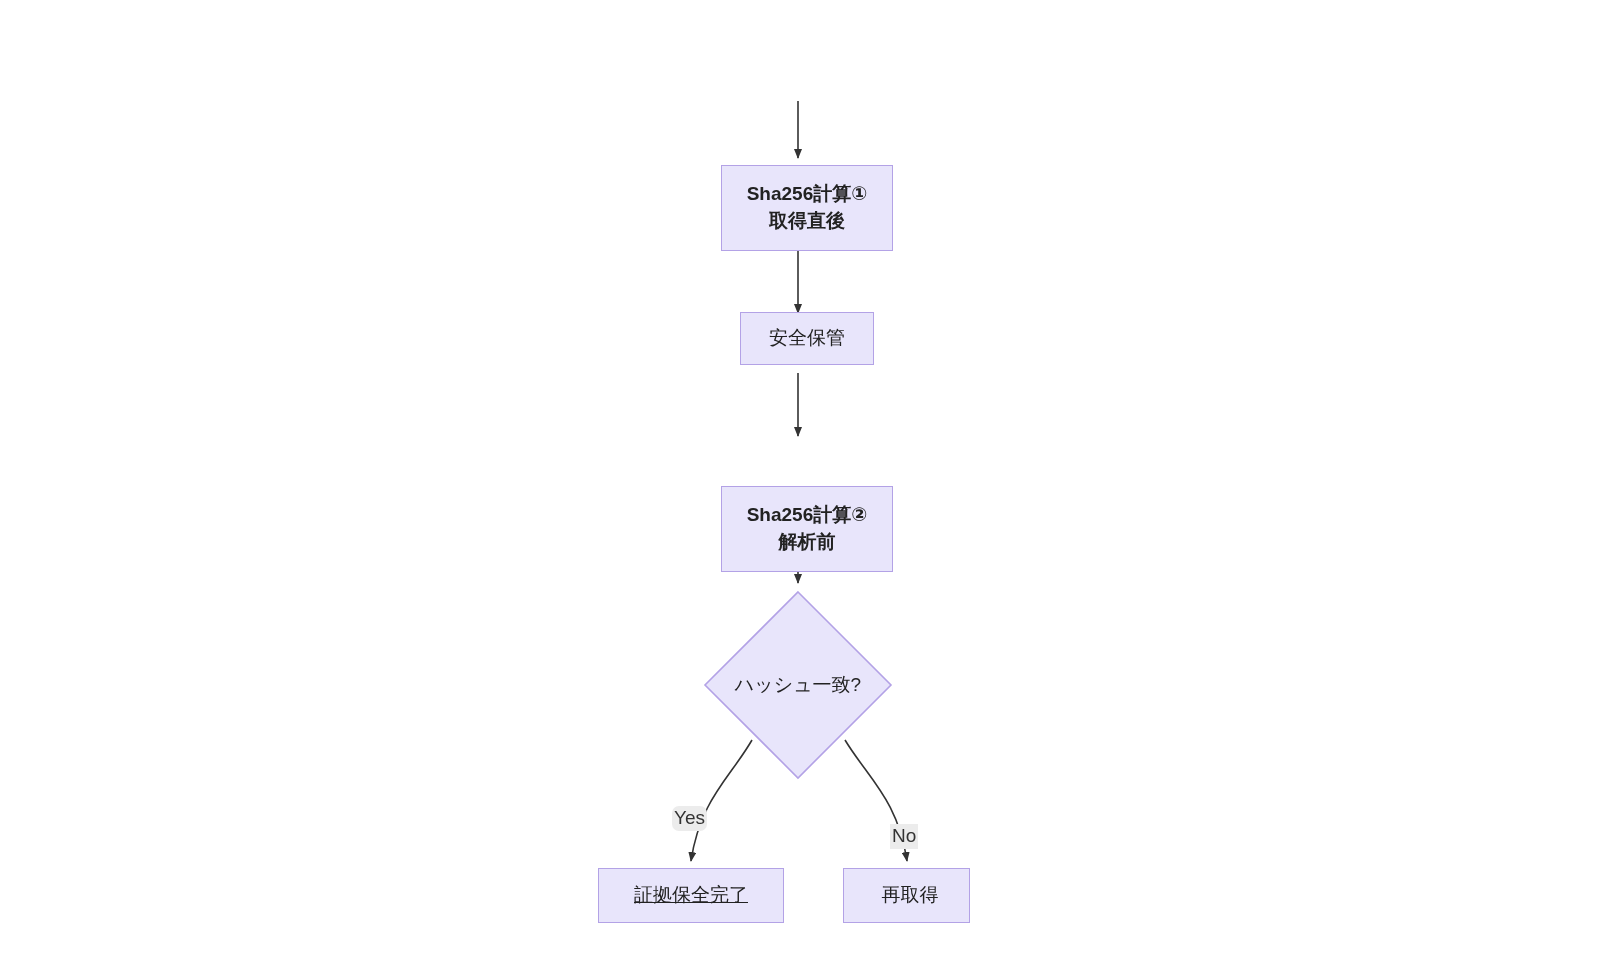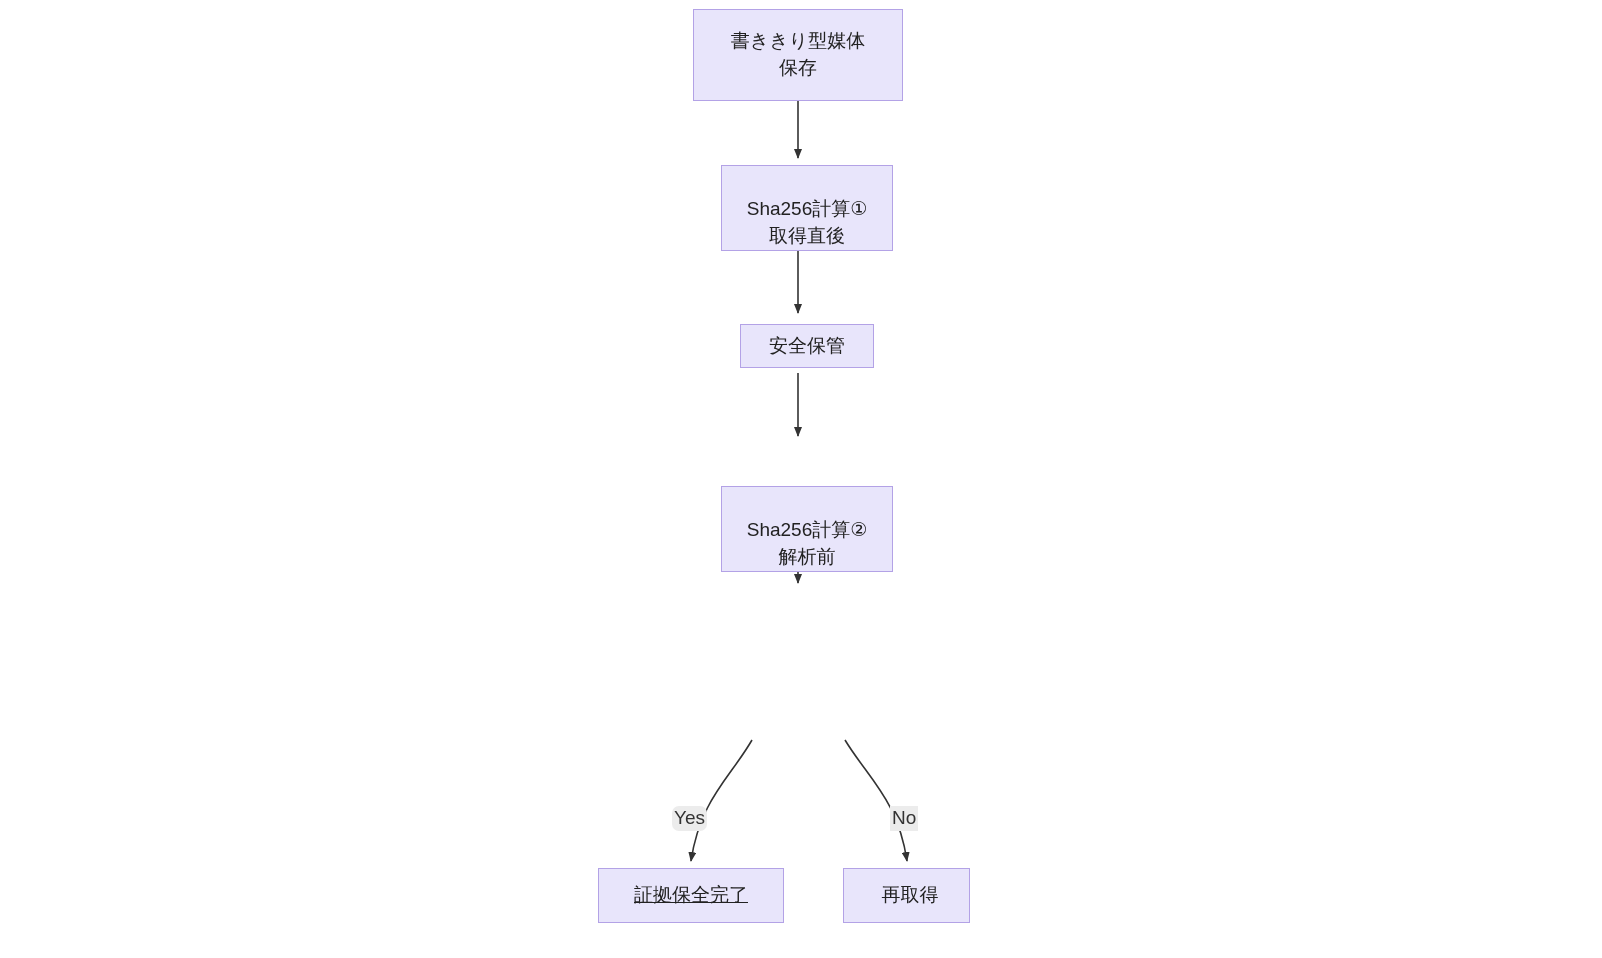--- a/index.html
+++ b/index.html
@@ -33,22 +33,21 @@
     display: flex;
     align-items: center;
     justify-content: center;
     text-align: center;
     color: #222222;
     font-size: 19px;
     line-height: 1.42;
     z-index: 3;
   }
   .node.bold-label {
-    font-weight: 400;
-    align-items: flex-end;
+    font-weight: 700;
   }
   .node-text {
     display: block;
     width: 100%;
     white-space: pre-line;
   }
   .diamond-wrap {
     position: absolute;
     z-index: 3;
     display: flex;
@@ -99,45 +98,47 @@
 
     <line x1="798" y1="373" x2="798" y2="436" stroke="#333333" stroke-width="1.6" marker-end="url(#arrowhead)"></line>
 
     <line x1="798" y1="529" x2="798" y2="583" stroke="#333333" stroke-width="1.6" marker-end="url(#arrowhead)"></line>
 
     <path d="M 752,740 C 730,778 700,800 691,861" fill="none" stroke="#333333" stroke-width="1.6" marker-end="url(#arrowhead)"></path>
 
     <path d="M 845,740 C 868,778 898,800 907,861" fill="none" stroke="#333333" stroke-width="1.6" marker-end="url(#arrowhead)"></path>
   </svg>
 
-  <div class="node" style="left:693px; top:9px; width:210px; height:92px;">
-    <span class="node-text">書ききり型媒体
-保存</span>
-  </div>
 
   <div class="node bold-label" style="left:721px; top:165px; width:172px; height:86px;">
     <span class="node-text">Sha256計算①
 取得直後</span>
   </div>
 
-  <div class="node" style="left:740px; top:324px; width:134px; height:44px;">
+  <div class="node" style="left:740px; top:312px; width:134px; height:53px;">
     <span class="node-text">安全保管</span>
   </div>
 
   <div class="node bold-label" style="left:721px; top:443px; width:172px; height:86px;margin-top:43px;">
     <span class="node-text">Sha256計算②
 解析前</span>
   </div>
 
+  <div class="diamond-wrap" style="left:703px; top:590px; width:190px; height:190px;">
+    <svg class="diamond-shape" viewBox="0 0 190 190" xmlns="http://www.w3.org/2000/svg">
+      <polygon points="95,2 188,95 95,188 2,95" fill="#e8e5fb" stroke="#b3a2e6" stroke-width="1.6"></polygon>
+    </svg>
+    <span class="diamond-text">ハッシュ一致?</span>
+  </div>
 
   <div class="node" style="left:598px; top:868px; width:186px; height:55px;text-decoration:underline;">
     <span class="node-text">証拠保全完了</span>
   </div>
 
   <div class="node" style="left:843px; top:868px; width:127px; height:55px;padding-left:7px;">
     <span class="node-text">再取得</span>
   </div>
 
   <div class="edge-label" style="left:672px; top:806px;border-radius:7px;">Yes</div>
 
-  <div class="edge-label" style="left:890px; top:806px;">No</div>
+  <div class="edge-label" style="left:890px; top:824px;">No</div>
 
 </div>
 
 </body></html>

